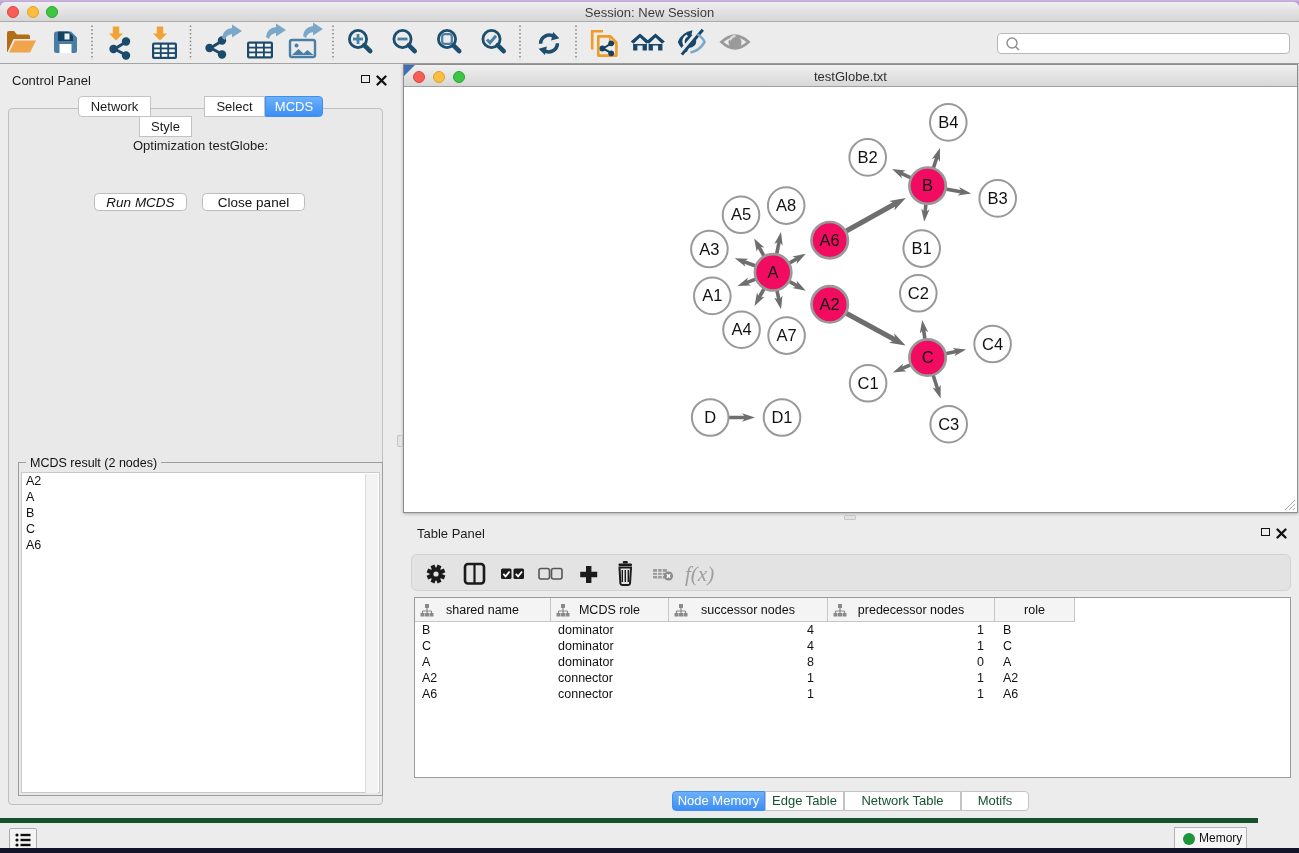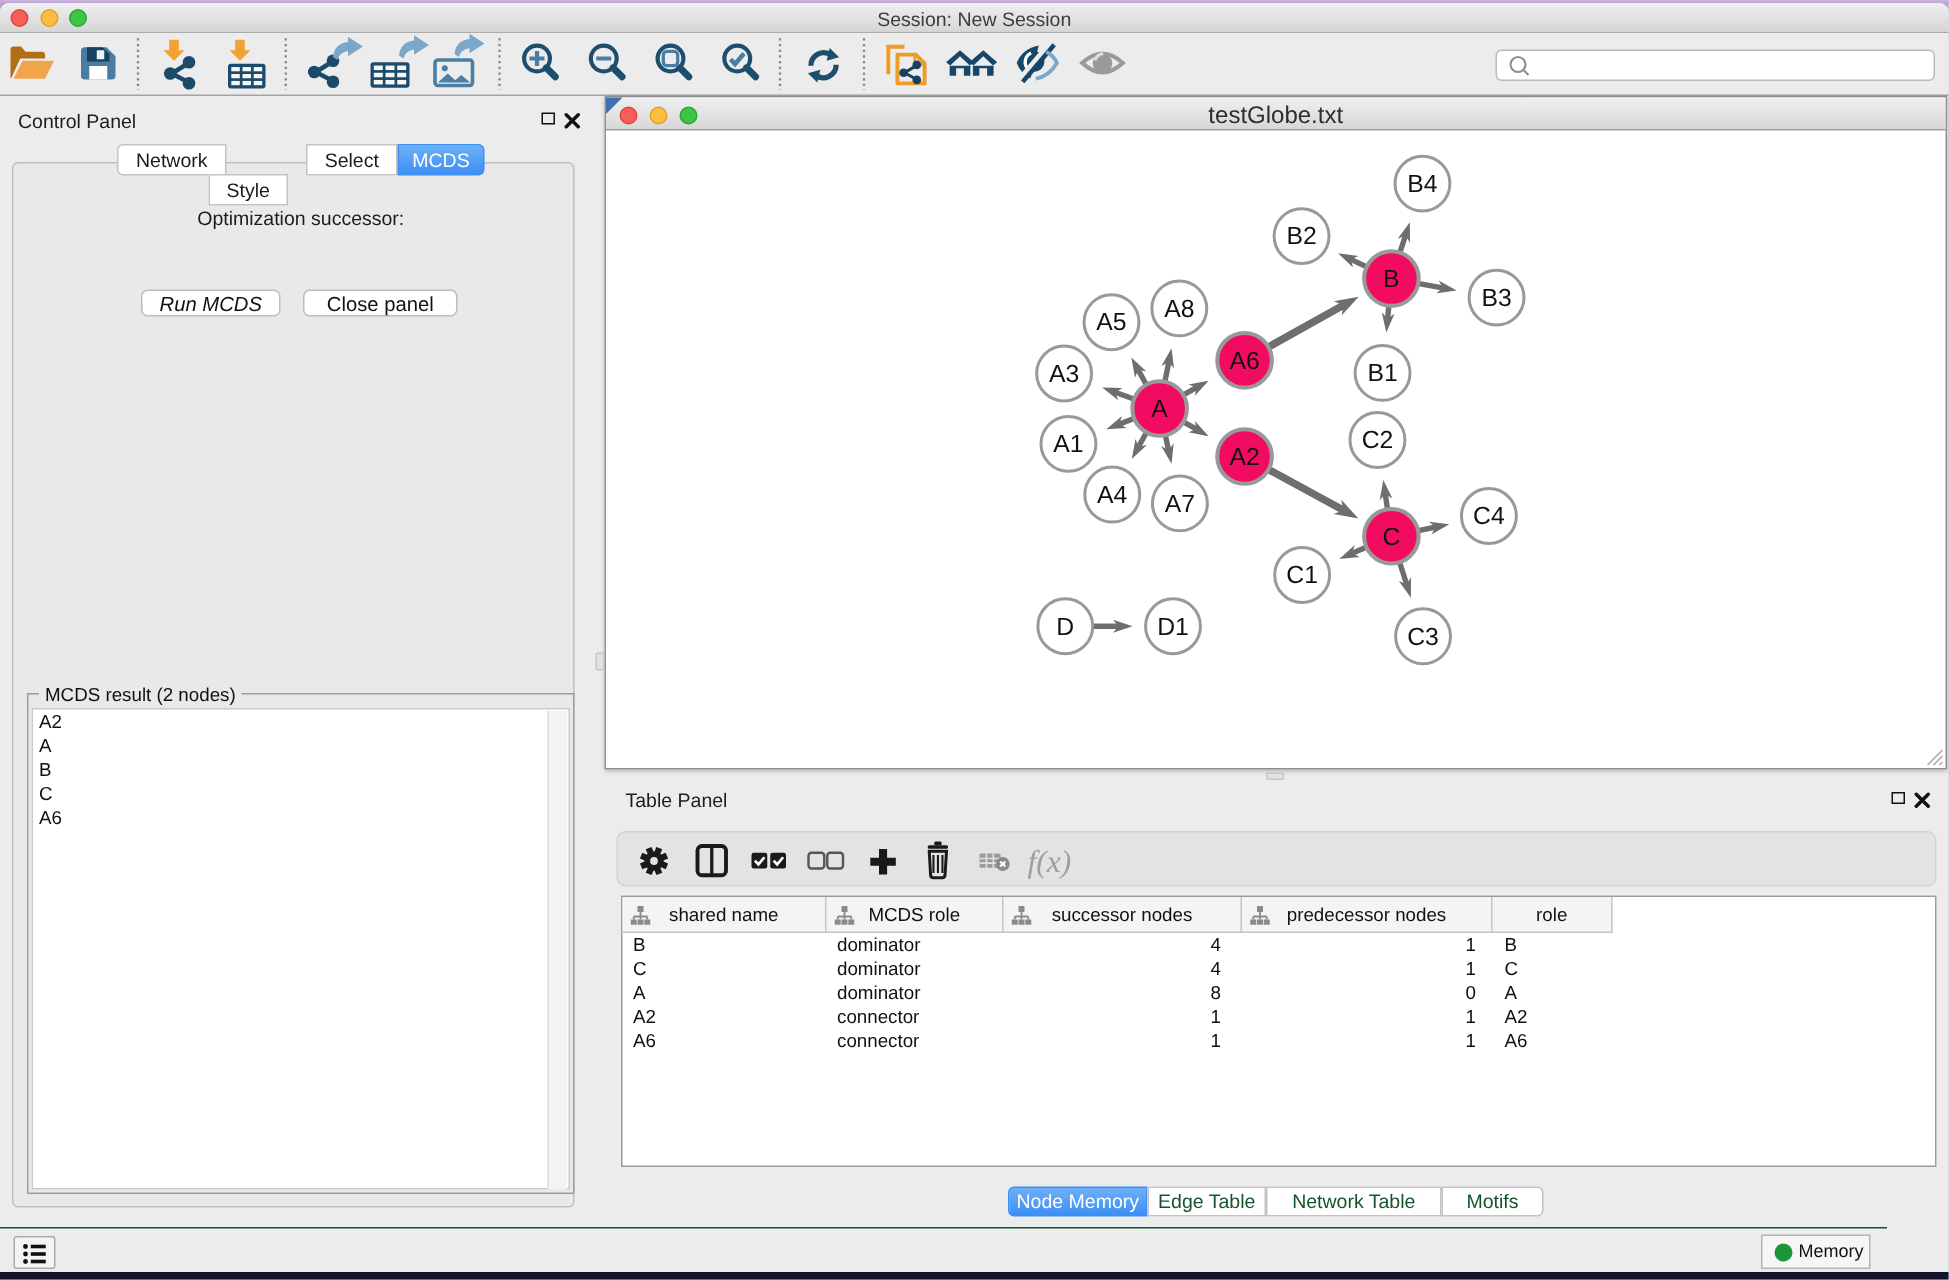--- a/index.html
+++ b/index.html
@@ -54,42 +54,42 @@
   background:#f3f3f3; border-left:1px solid #dcdcdc; }
 
 #netwin { position:absolute; left:403px; top:61.5px; width:895px; height:449.5px;
   background:#fff; border:1px solid #8e8e8e; box-shadow:0 1px 3px rgba(0,0,0,.25); }
 #net-titlebar { position:absolute; top:0; left:0; width:893px; height:22px;
   background:linear-gradient(#f0f0f0,#d7d7d7); border-bottom:1px solid #9f9f9f; }
 #net-titlebar .t1 { left:8.5px; top:6px; background:#f65f57; border:1px solid #e0443e; }
 #net-titlebar .t2 { left:28.5px; top:6px; background:#fbbe3f; border:1px solid #e0a128; }
 #net-titlebar .t3 { left:49px; top:6px; background:#3dc643; border:1px solid #2aa62f; }
 #net-title-text { position:absolute; top:4px; left:0; width:893px; text-align:center;
-  font-size:16px; color:#2e2e2e; }
+  font-size:13px; color:#2e2e2e; }
 #net-corner { position:absolute; left:0; top:0; width:0; height:0; z-index:4;
   border-top:11px solid #3f6fb5; border-right:11px solid transparent; }
 #net-canvas { position:absolute; left:0; top:22px; width:893px; height:426px; }
 
 #tp-title { position:absolute; left:417px; top:524px; font-size:13px; color:#1d1d1d; }
 #tp-toolbar { position:absolute; left:411px; top:552px; width:880px; height:37px;
   background:#e3e3e3; border:1px solid #d2d2d2; border-radius:6px; }
 #tp-table { position:absolute; left:414px; top:595px; width:877px; height:181px;
   background:#fff; border:1px solid #9b9b9b; }
 #tp-header { position:absolute; left:0; top:0; width:660px; height:24px;
   background:#f4f4f4; border-bottom:1px solid #c6c6c6; }
 .th { position:absolute; top:0; height:24px; border-right:1px solid #c6c6c6;
   font-size:12.5px; color:#111; text-align:center; line-height:24px; }
 .td { position:absolute; font-size:12.5px; color:#111; height:16px; line-height:16px; }
 #tp-tabs { position:absolute; top:789px; height:21px; left:672px; }
 .btab { position:absolute; top:0; height:20px; background:#fff; border:1px solid #c3c3c3;
   font-size:13px; color:#14532d; text-align:center; line-height:18px; }
 .btab.sel { background:linear-gradient(#6cb0f8,#3d8ef5); color:#fff; border-color:#3d8ef5; }
 
 #statusbar { position:absolute; left:0; top:815.5px; width:1258px; height:30.5px;
-  background:#ececec; border-top:1px solid #14532d; }
+  background:#ececec; border-top:5px solid #14532d; }
 #list-btn { position:absolute; left:9px; top:5px; width:28px; height:22px;
   background:#f4f4f4; border:1px solid #ababab; border-radius:2px; }
 #memory-btn { position:absolute; right:11px; top:4.5px; width:73px; height:23px;
   background:#f6f6f6; border:1px solid #b3b3b3; font-size:12.5px; color:#111;
   line-height:21px; text-align:left; padding-left:24px; font-size:12px; }
 #memory-dot { position:absolute; left:8px; top:5px; width:12px; height:12px;
   border-radius:50%; background:#1d9639; }
 #wall-bottom { position:absolute; left:0; top:848px; width:1299px; height:5px;
   background:#13132a; }
 </style>
@@ -213,21 +213,21 @@
   </svg>
 
   <div id="cp-tabs">
     <div class="tab" style="left:0; width:73px; border-radius:4px 0 0 4px;">Network</div>
     <div class="tab" style="left:61px; width:53px;margin-top:20px;">Style</div>
     <div class="tab" style="left:126px; width:61px;">Select</div>
     <div class="tab sel" style="left:187px; width:58px; border-radius:0 4px 4px 0;">MCDS</div>
   </div>
 
   <div id="cp-panel">
-    <div id="opt-label">Optimization successor:</div>
+    <div id="opt-label">Optimization testGlobe:</div>
     <div class="btn" style="left:85px; width:93px;font-style:italic;">Run MCDS</div>
     <div class="btn" style="left:193px; width:103px;">Close panel</div>
     <div id="fieldset">
       <div id="fieldset-label">MCDS result (2 nodes)</div>
       <div id="mcds-list">
         <div class="item">A2</div>
         <div class="item">A</div>
         <div class="item">B</div>
         <div class="item">C</div>
         <div class="item">A6</div>

